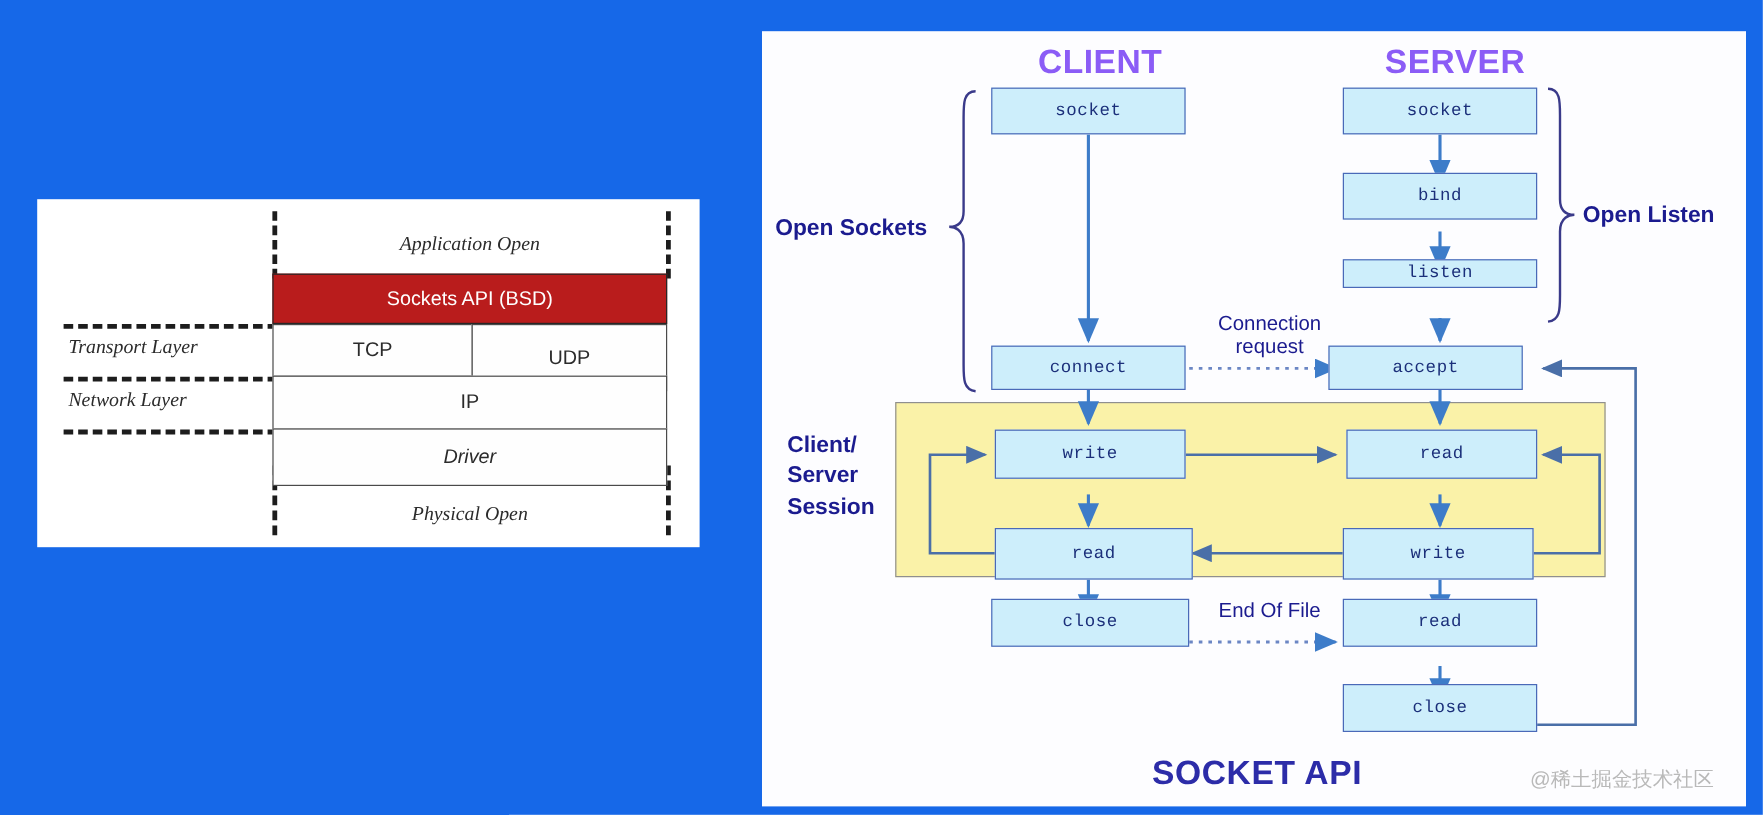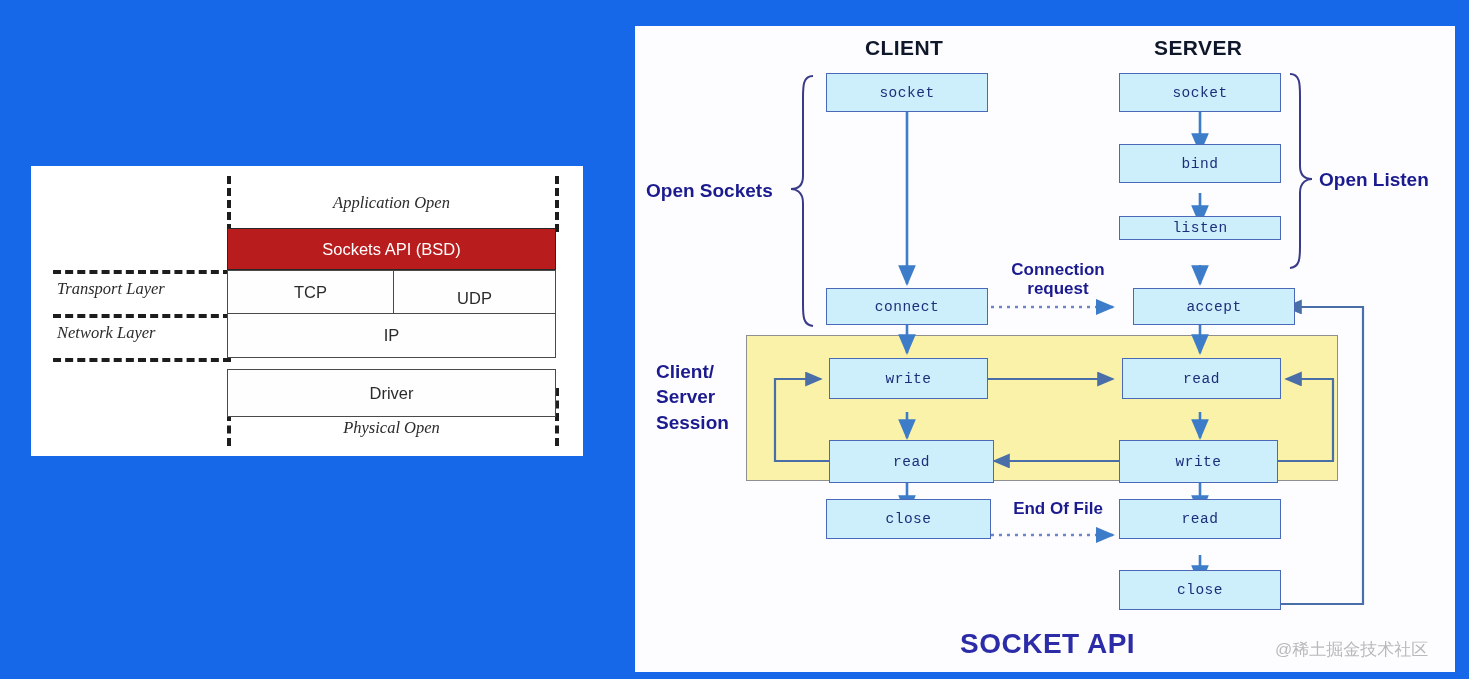--- a/index.html
+++ b/index.html
@@ -82,23 +82,23 @@
     background: #fdfdff;
   }
   #flow {
     position: absolute;
     left: 0; top: 0;
     width: 820px;
     height: 646px;
   }
   .col-title {
     position: absolute;
-    font-size: 21px;
+    font-size: 28px;
     font-weight: bold;
-    color: #0f172a;
+    color: #8b5cf6;
     letter-spacing: 0.4px;
     white-space: nowrap;
   }
   .node {
     position: absolute;
     box-sizing: border-box;
     background: #cdeefb;
     border: 1.6px solid #4a69b8;
     font-family: "Liberation Mono", monospace;
     font-weight: normal;
@@ -122,21 +122,21 @@
     font-size: 19px;
     font-weight: bold;
     color: #1b1b8f;
     line-height: 1.33;
     white-space: nowrap;
     z-index: 5;
   }
   .edge-label {
     position: absolute;
     font-size: 17px;
-    font-weight: bold;
+    font-weight: normal;
     color: #1b1b8f;
     line-height: 1.1;
     text-align: center;
     white-space: nowrap;
     z-index: 5;
   }
   #flow-title {
     position: absolute;
     font-size: 28px;
     font-weight: bold;
@@ -186,21 +186,21 @@
     <div class="stk-cell open" style="left:196px; top:12px; width:329px; height:50px;">Application Open</div>
 
     <div class="stk-cell dark" style="left:196px; top:62px; width:329px; height:42px;">Sockets API (BSD)</div>
 
     <div class="stk-cell" style="left:196px; top:104px; width:167px; height:44px;">TCP</div>
 
     <div class="stk-cell" style="left:362px; top:104px; width:163px; height:56px;">UDP</div>
 
     <div class="stk-cell" style="left:196px; top:147px; width:329px; height:45px;">IP</div>
 
-    <div class="stk-cell" style="left:196px; top:203px; width:329px; height:48px;">Driver</div>
+    <div class="stk-cell" style="left:196px; top:191px; width:329px; height:48px;font-style:italic;">Driver</div>
 
     <div class="stk-cell open" style="left:196px; top:239px; width:329px; height:46px;">Physical Open</div>
   </div>
 </div>
 
 <div id="right-panel">
   <div id="flow">
 
     <svg class="lines" viewBox="0 0 820 646">
       <defs>
@@ -262,21 +262,21 @@
 
     <div class="node" style="left:191px; top:47px; width:162px; height:39px;">socket</div>
     <div class="node" style="left:191px; top:262px; width:162px; height:37px;">connect</div>
     <div class="node" style="left:194px; top:332px; width:159px; height:41px;">write</div>
     <div class="node" style="left:194px; top:414px; width:165px; height:43px;">read</div>
     <div class="node" style="left:191px; top:473px; width:165px; height:40px;">close</div>
 
     <div class="node" style="left:484px; top:47px; width:162px; height:39px;">socket</div>
     <div class="node" style="left:484px; top:118px; width:162px; height:39px;">bind</div>
     <div class="node" style="left:484px; top:190px; width:162px; height:24px;">listen</div>
-    <div class="node" style="left:498px; top:262px; width:162px; height:37px;">accept</div>
+    <div class="node" style="left:472px; top:262px; width:162px; height:37px;">accept</div>
     <div class="node" style="left:487px; top:332px; width:159px; height:41px;">read</div>
     <div class="node" style="left:484px; top:414px; width:159px; height:43px;">write</div>
     <div class="node" style="left:484px; top:473px; width:162px; height:40px;">read</div>
     <div class="node" style="left:484px; top:544px; width:162px; height:40px;">close</div>
 
     <div class="side-label" style="left:11px; top:152px;">Open Sockets</div>
     <div class="side-label" style="left:684px; top:141px;">Open Listen</div>
 
     <div class="side-label" style="left:21px; top:333px;">
       <div>Client/</div>

